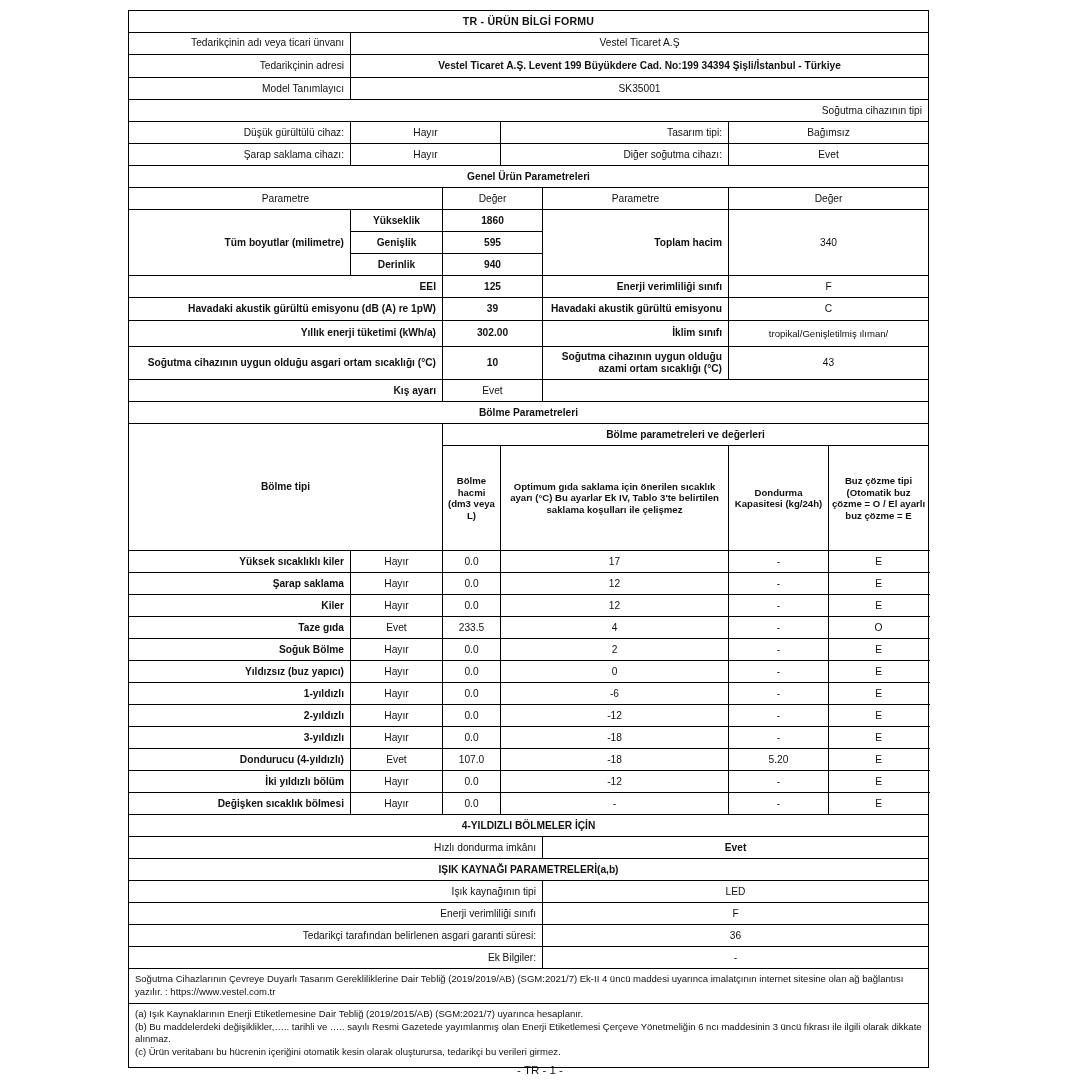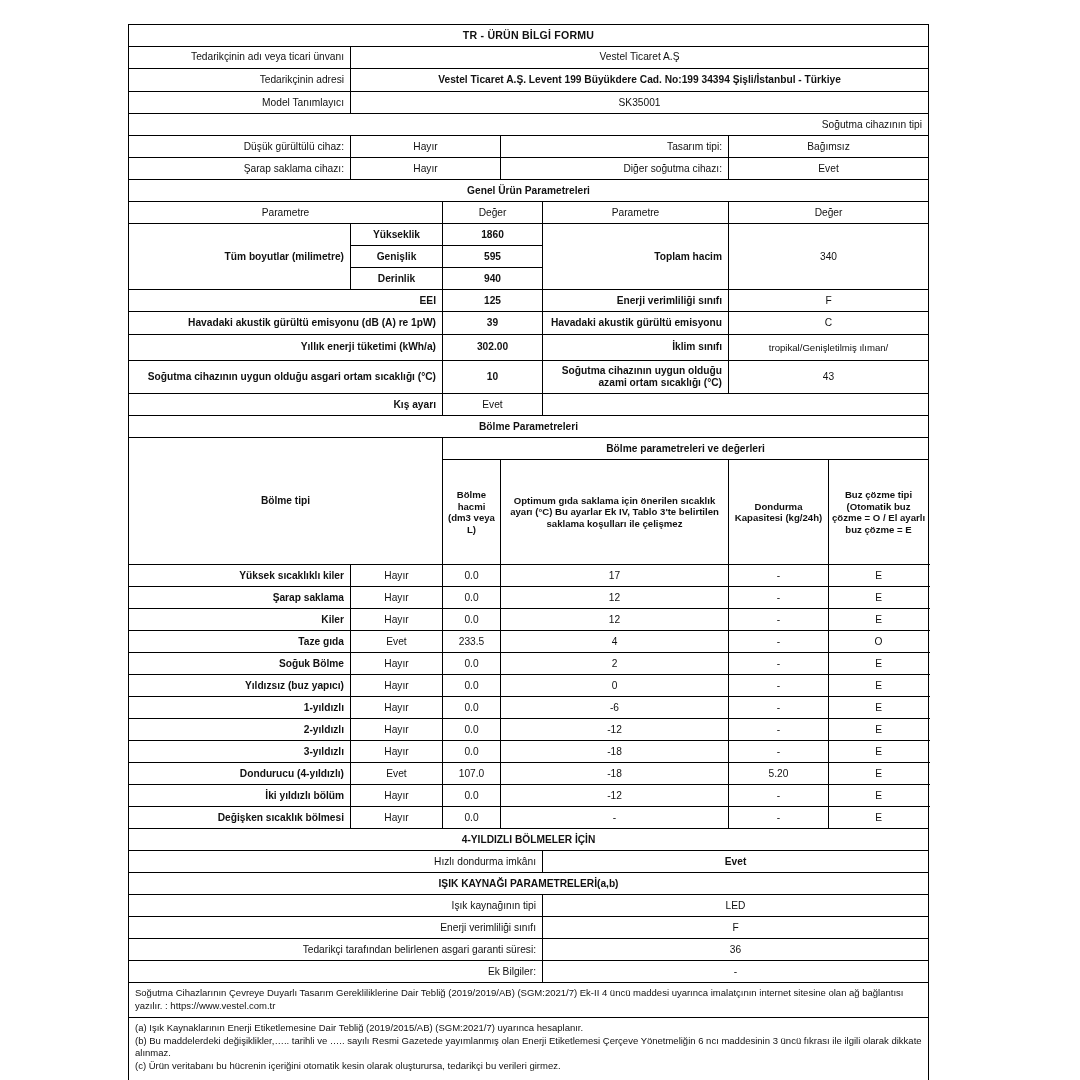--- a/index.html
+++ b/index.html
@@ -10,21 +10,21 @@
   body {
     width: 1080px;
     height: 1080px;
     font-family: "Liberation Sans", sans-serif;
     color: #111111;
     position: relative;
     overflow: hidden;
   }
   .page {
     position: absolute;
-    left: 0; top: 18px;
+    left: 0; top: 4px;
     width: 1080px;
     height: 932px;
     box-sizing: border-box;
   }
   table.doc {
     border-collapse: collapse;
     table-layout: fixed;
     position: absolute;
     left: 128px;
     top: 6px;

